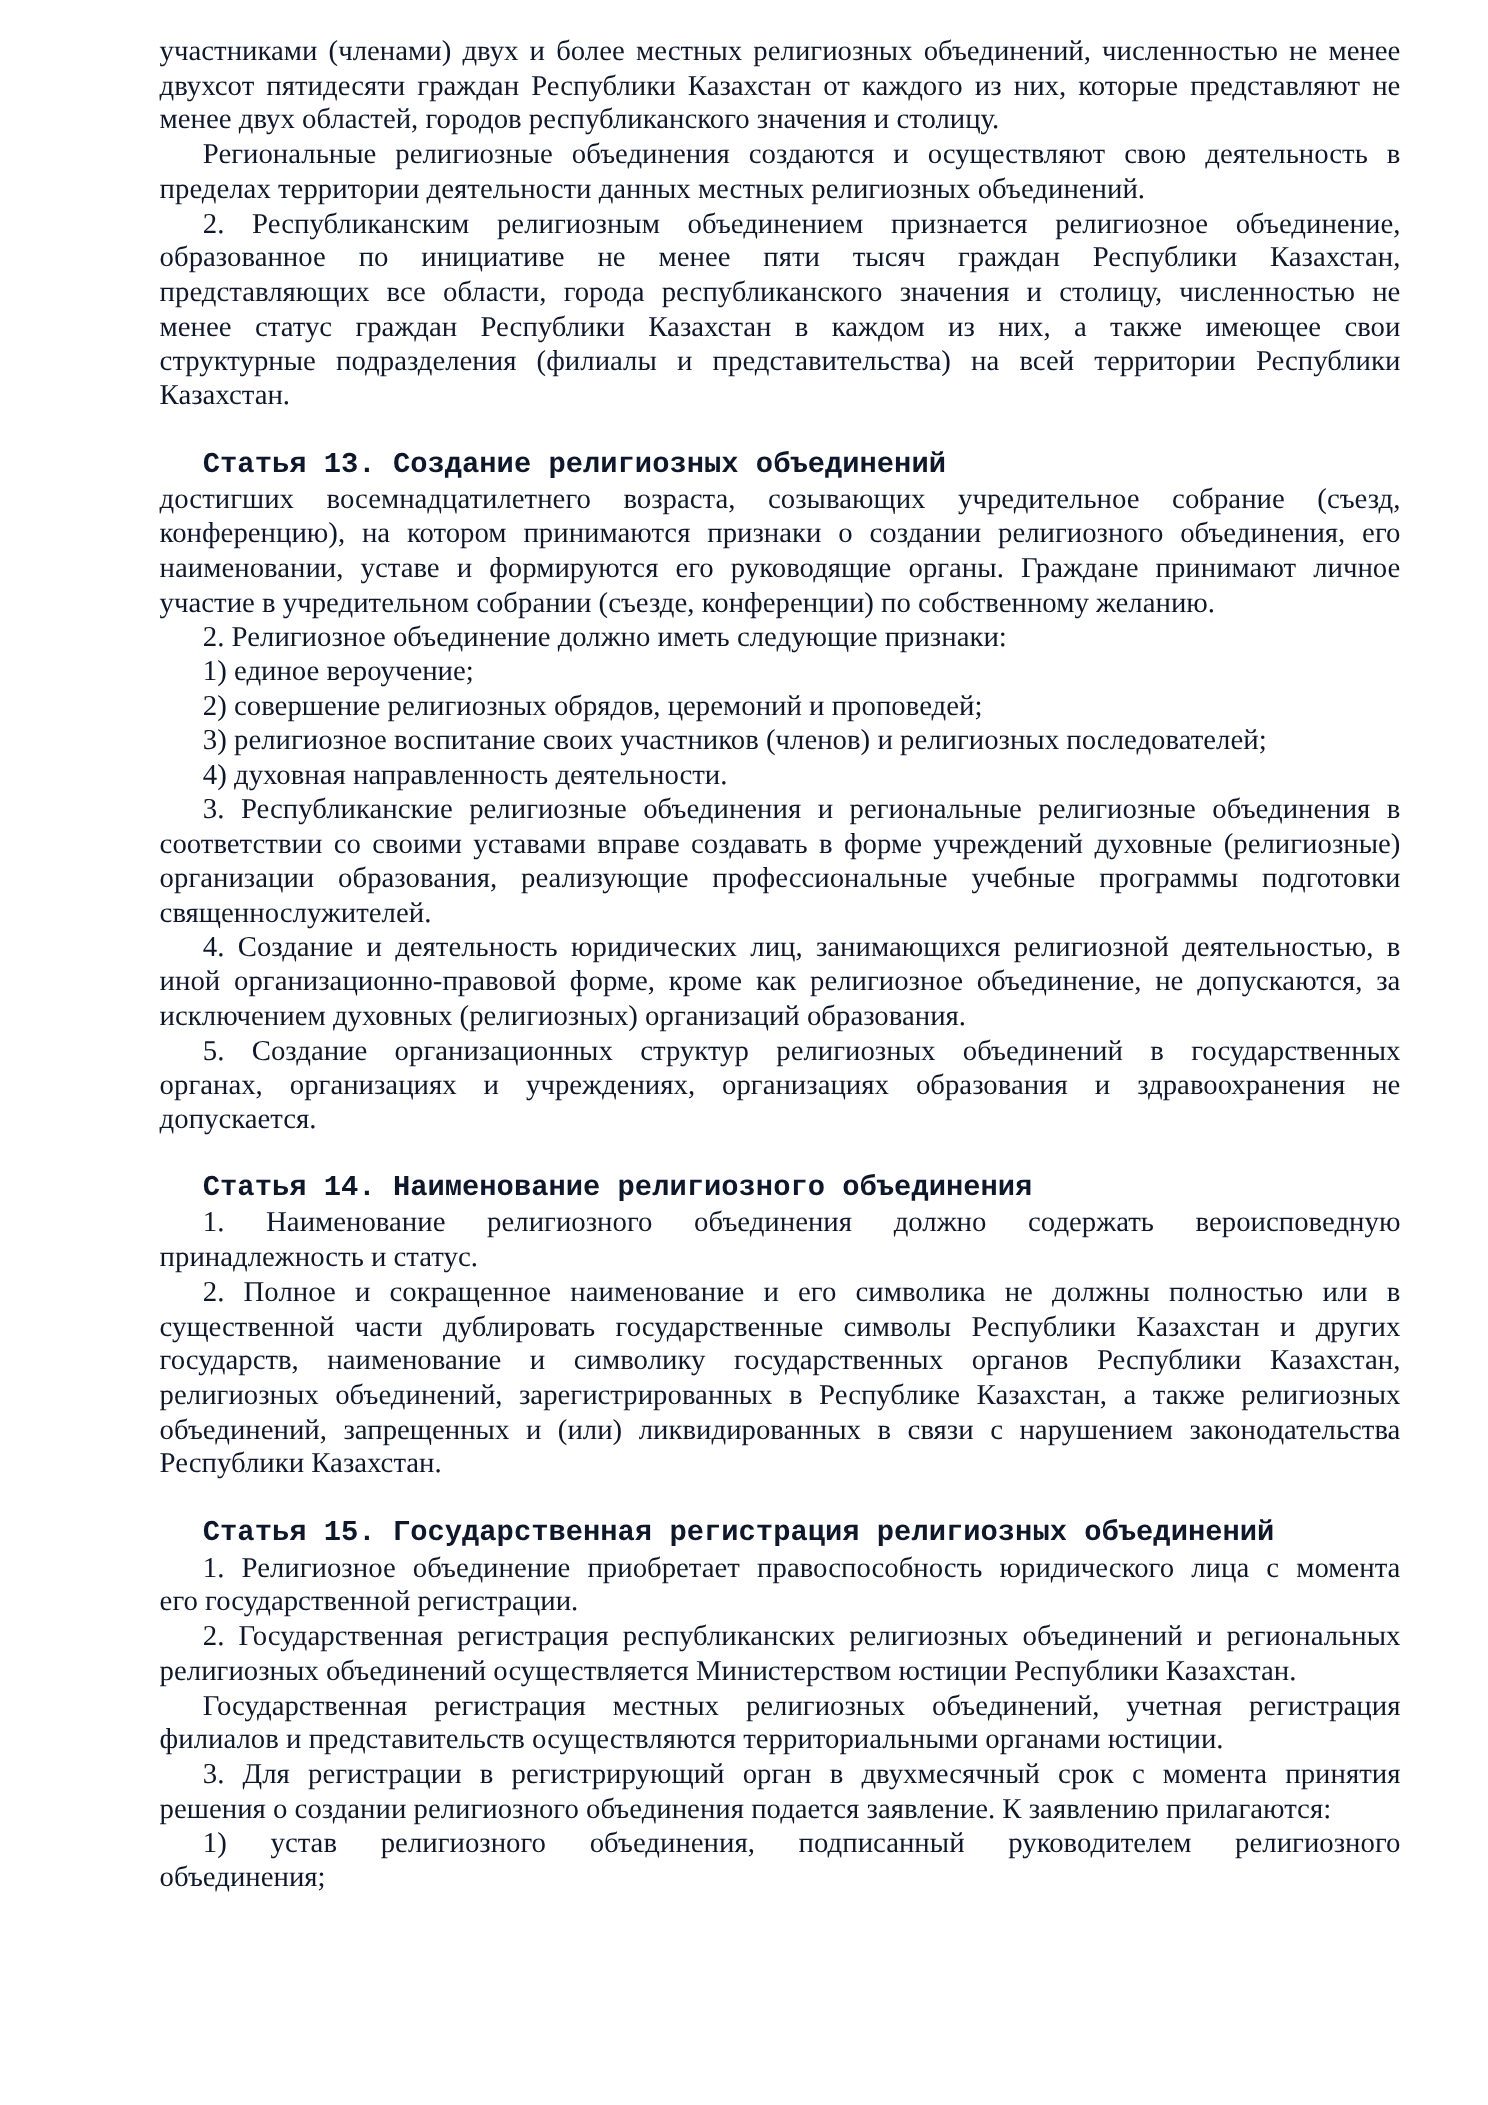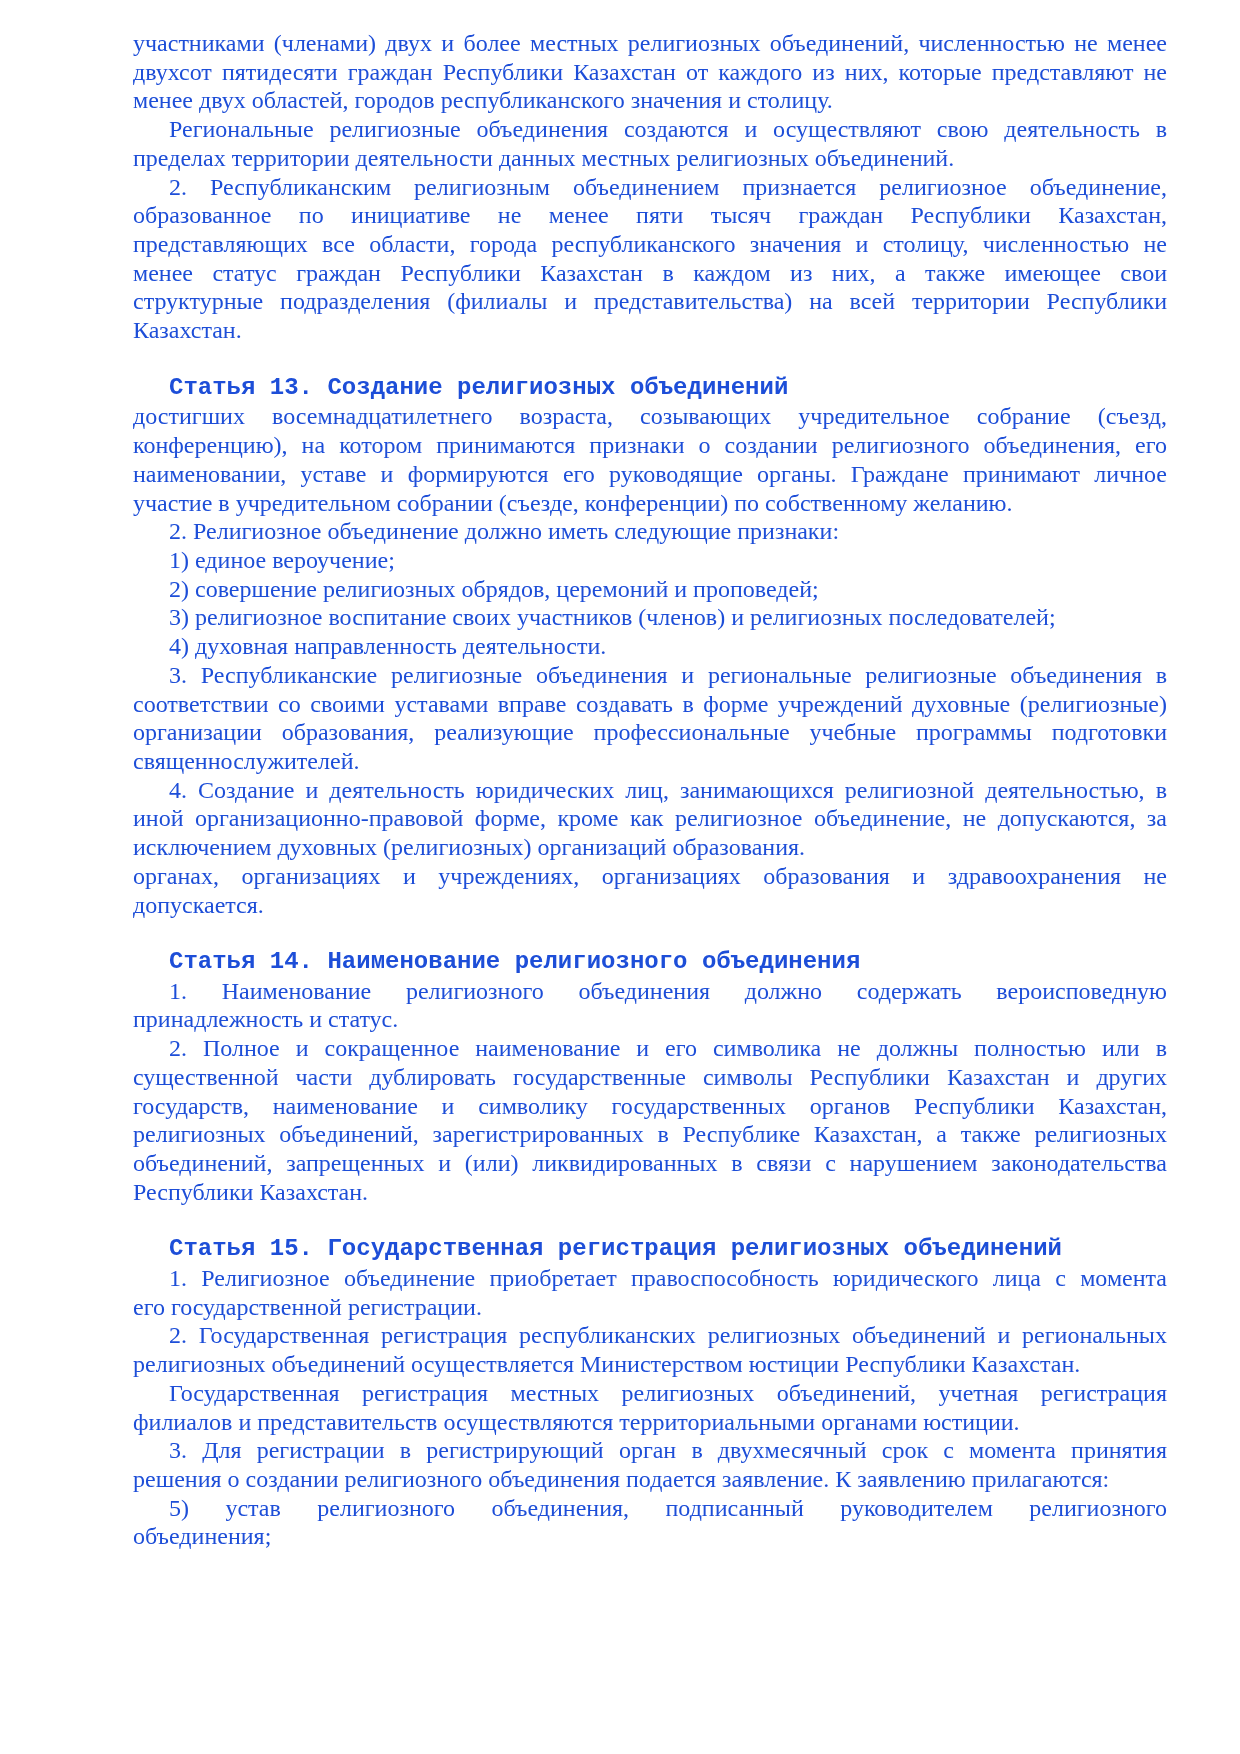--- a/index.html
+++ b/index.html
@@ -1,19 +1,19 @@
 <!DOCTYPE html>
 <html><head>
 <meta charset="utf-8">
 <style>
   html, body { margin: 0; padding: 0; background: #ffffff; }
   body { width: 1240px; height: 1754px; position: relative; overflow: hidden; }
   .page {
     position: absolute; left: 133px; top: 29px; width: 1034px;
-    font-family: "Liberation Serif", serif; font-size: 24px; color: #1d4ed8;
+    font-family: "Liberation Serif", serif; font-size: 24px; color: #0f172a;
     line-height: 28.72px;
   }
   .line {
     display: block; height: 28.72px; white-space: nowrap;
     text-align: justify; text-align-last: justify;
   }
   .line.last { text-align-last: left; }
   .line.indent { padding-left: 36px; }
   .blank { height: 28.72px; }
   .heading { font-weight: bold; padding-left: 36px; height: 28.72px; white-space: nowrap; font-family: Liberation Mono, monospace; }
@@ -67,20 +67,21 @@
       <span class="line">соответствии со своими уставами вправе создавать в форме учреждений духовные (религиозные)</span>
       <span class="line">организации образования, реализующие профессиональные учебные программы подготовки</span>
       <span class="line last">священнослужителей.</span>
     </div>
     <div class="paragraph">
       <span class="line indent">4. Создание и деятельность юридических лиц, занимающихся религиозной деятельностью, в</span>
       <span class="line">иной организационно-правовой форме, кроме как религиозное объединение, не допускаются, за</span>
       <span class="line last">исключением духовных (религиозных) организаций образования.</span>
     </div>
     <div class="paragraph">
+      <span class="line indent">5. Создание организационных структур религиозных объединений в государственных</span>
       <span class="line">органах, организациях и учреждениях, организациях образования и здравоохранения не</span>
       <span class="line last">допускается.</span>
     </div>
     <div class="blank"></div>
     <div class="heading">Статья 14. Наименование религиозного объединения</div>
     <div class="paragraph">
       <span class="line indent">1. Наименование религиозного объединения должно содержать вероисповедную</span>
       <span class="line last">принадлежность и статус.</span>
     </div>
     <div class="paragraph">
@@ -103,16 +104,16 @@
     </div>
     <div class="paragraph">
       <span class="line indent">Государственная регистрация местных религиозных объединений, учетная регистрация</span>
       <span class="line last">филиалов и представительств осуществляются территориальными органами юстиции.</span>
     </div>
     <div class="paragraph">
       <span class="line indent">3. Для регистрации в регистрирующий орган в двухмесячный срок с момента принятия</span>
       <span class="line last">решения о создании религиозного объединения подается заявление. К заявлению прилагаются:</span>
     </div>
     <div class="paragraph">
-      <span class="line indent">5) устав религиозного объединения, подписанный руководителем религиозного</span>
+      <span class="line indent">1) устав религиозного объединения, подписанный руководителем религиозного</span>
       <span class="line last">объединения;</span>
     </div>
   </div>
 
 </body></html>

